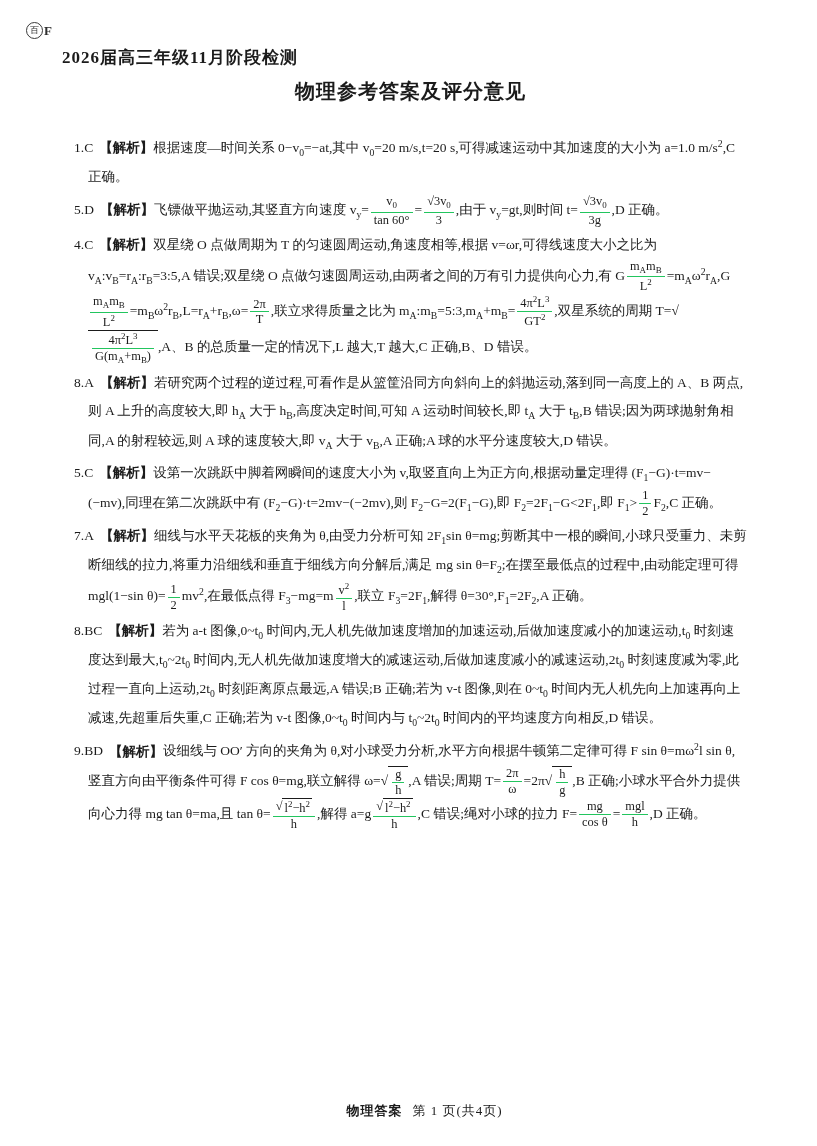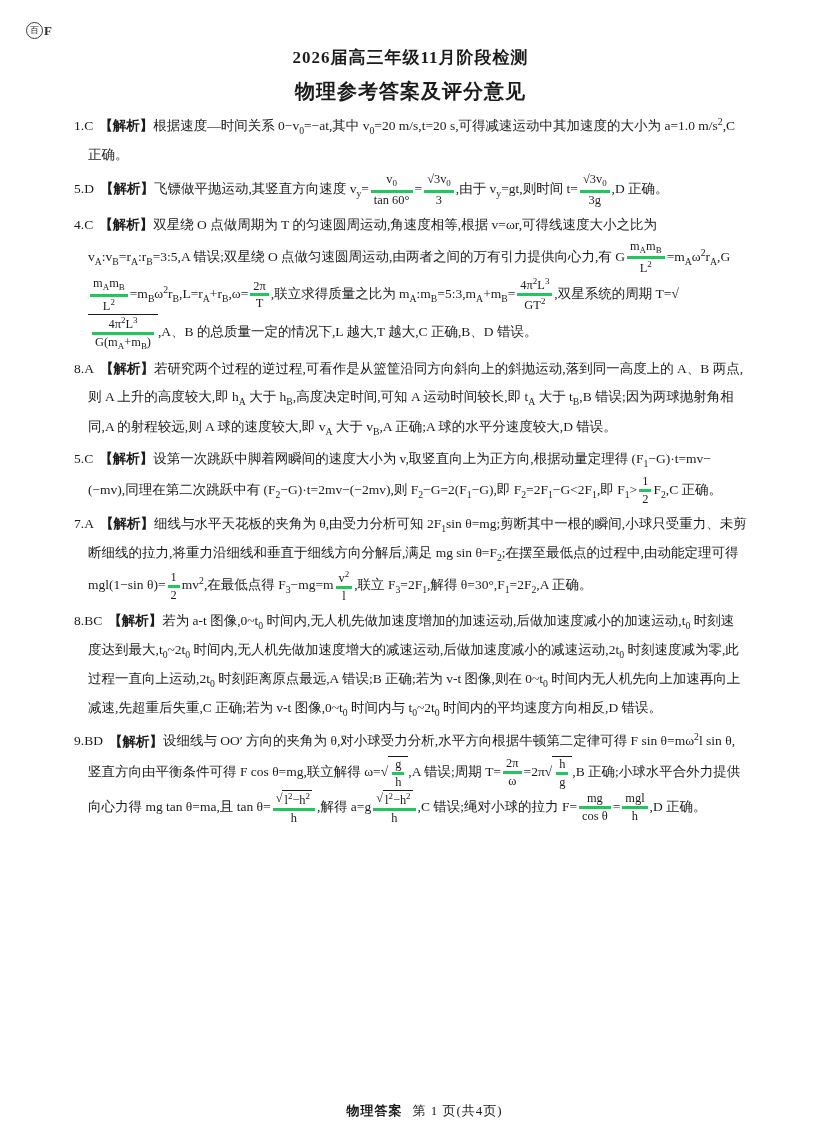--- a/index.html
+++ b/index.html
@@ -19,39 +19,39 @@
   }
   .logo-circle {
     width:15px; height:15px;
     border:1.2px solid #3a3a3a; border-radius:50%;
     font-size:9px; line-height:1;
     display:flex; align-items:center; justify-content:center;
   }
   .logo-letter { font-weight:bold; font-size:13px; }
   .content { padding:46px 58px 0 62px; }
   .title {
-    margin:0; text-align:center;
+    margin:0; 
     font-size:17px; font-weight:bold; letter-spacing:1px;
   }
   .subtitle {
-    margin:9px 0 6px 0; text-align:center;
+    margin:9px 0 28px 0; text-align:center;
     font-size:20px; font-weight:bold; letter-spacing:1px;
   }
   .answers { font-size:13.5px; line-height:2.12; }
   .item { margin:3px 12px; padding-left:14px; text-indent:-14px; }
   .ans-label { margin-right:6px; }
   .tag { font-weight:bold; }
   
   .fr {
     display:inline-block; vertical-align:middle;
     text-align:center; line-height:1.2; font-size:0.92em;
     margin:0 2px; text-indent:0;
   }
   .fr > b { display:block; font-weight:normal; padding:0 3px; }
-  .fr > i { display:block; font-style:normal; border-top:3px solid #22c55e; padding:0 3px; }
+  .fr > i { display:block; font-style:normal; border-top:1px solid #22c55e; padding:0 3px; }
   
   .ov { display:inline-block; border-top:1px solid #1b1b1b; padding:0 2px; vertical-align:middle; text-indent:0; }
   sub, sup { font-size:0.72em; }
   .footer {
     position:absolute; bottom:26px; left:16px; width:100%;
     text-align:center; font-size:13px; letter-spacing:1px;
   }
   .footer .f-label { font-weight:bold; margin-right:10px; }
 </style>
 </head>

